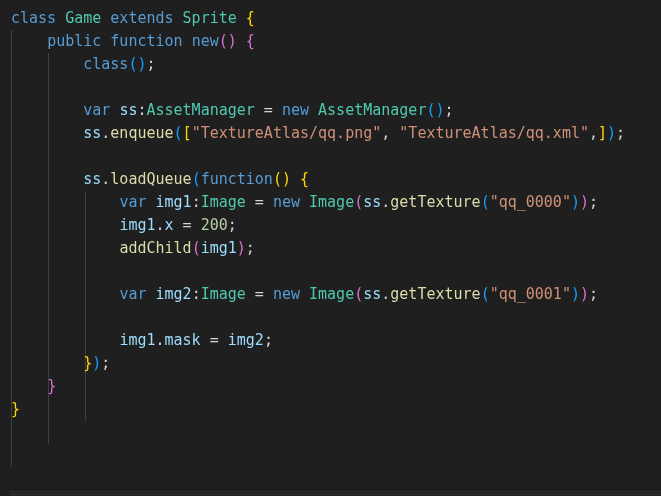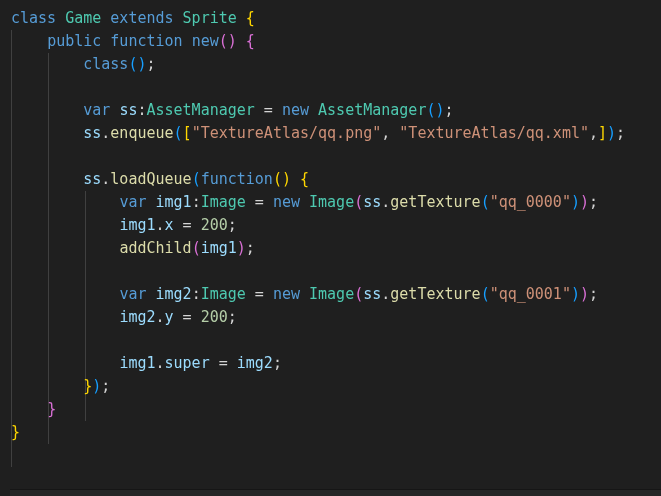--- a/index.html
+++ b/index.html
@@ -63,21 +63,20 @@
       <div class="line"></div>
       <div class="line"><span style="color: rgb(212, 212, 212);">        </span><span style="color: rgb(86, 156, 214);">var</span><span style="color: rgb(212, 212, 212);"> </span><span style="color: rgb(156, 220, 254);">ss</span><span style="color: rgb(212, 212, 212);">:</span><span style="color: rgb(78, 201, 176);">AssetManager</span><span style="color: rgb(212, 212, 212);"> = </span><span style="color: rgb(86, 156, 214);">new</span><span style="color: rgb(212, 212, 212);"> </span><span style="color: rgb(78, 201, 176);">AssetManager</span><span style="color: rgb(23, 159, 255);">()</span><span style="color: rgb(212, 212, 212);">;</span></div>
       <div class="line"><span style="color: rgb(212, 212, 212);">        </span><span style="color: rgb(156, 220, 254);">ss</span><span style="color: rgb(212, 212, 212);">.</span><span style="color: rgb(220, 220, 170);">enqueue</span><span style="color: rgb(23, 159, 255);">(</span><span style="color: rgb(255, 215, 0);">[</span><span style="color: rgb(206, 145, 120);">"TextureAtlas/qq.png"</span><span style="color: rgb(212, 212, 212);">, </span><span style="color: rgb(206, 145, 120);">"TextureAtlas/qq.xml"</span><span style="color: rgb(212, 212, 212);">,</span><span style="color: rgb(255, 215, 0);">]</span><span style="color: rgb(23, 159, 255);">)</span><span style="color: rgb(212, 212, 212);">;</span></div>
       <div class="line"></div>
       <div class="line"><span style="color: rgb(212, 212, 212);">        </span><span style="color: rgb(156, 220, 254);">ss</span><span style="color: rgb(212, 212, 212);">.</span><span style="color: rgb(220, 220, 170);">loadQueue</span><span style="color: rgb(23, 159, 255);">(</span><span style="color: rgb(86, 156, 214);">function</span><span style="color: rgb(255, 215, 0);">()</span><span style="color: rgb(212, 212, 212);"> </span><span style="color: rgb(255, 215, 0);">{</span></div>
       <div class="line"><span style="color: rgb(212, 212, 212);">            </span><span style="color: rgb(86, 156, 214);">var</span><span style="color: rgb(212, 212, 212);"> </span><span style="color: rgb(156, 220, 254);">img1</span><span style="color: rgb(212, 212, 212);">:</span><span style="color: rgb(78, 201, 176);">Image</span><span style="color: rgb(212, 212, 212);"> = </span><span style="color: rgb(86, 156, 214);">new</span><span style="color: rgb(212, 212, 212);"> </span><span style="color: rgb(78, 201, 176);">Image</span><span style="color: rgb(218, 112, 214);">(</span><span style="color: rgb(156, 220, 254);">ss</span><span style="color: rgb(212, 212, 212);">.</span><span style="color: rgb(220, 220, 170);">getTexture</span><span style="color: rgb(23, 159, 255);">(</span><span style="color: rgb(206, 145, 120);">"qq_0000"</span><span style="color: rgb(23, 159, 255);">)</span><span style="color: rgb(218, 112, 214);">)</span><span style="color: rgb(212, 212, 212);">;</span></div>
       <div class="line"><span style="color: rgb(212, 212, 212);">            </span><span style="color: rgb(156, 220, 254);">img1</span><span style="color: rgb(212, 212, 212);">.</span><span style="color: rgb(156, 220, 254);">x</span><span style="color: rgb(212, 212, 212);"> = </span><span style="color: rgb(181, 206, 168);">200</span><span style="color: rgb(212, 212, 212);">;</span></div>
       <div class="line"><span style="color: rgb(212, 212, 212);">            </span><span style="color: rgb(220, 220, 170);">addChild</span><span style="color: rgb(218, 112, 214);">(</span><span style="color: rgb(156, 220, 254);">img1</span><span style="color: rgb(218, 112, 214);">)</span><span style="color: rgb(212, 212, 212);">;</span></div>
       <div class="line"></div>
       <div class="line"><span style="color: rgb(212, 212, 212);">            </span><span style="color: rgb(86, 156, 214);">var</span><span style="color: rgb(212, 212, 212);"> </span><span style="color: rgb(156, 220, 254);">img2</span><span style="color: rgb(212, 212, 212);">:</span><span style="color: rgb(78, 201, 176);">Image</span><span style="color: rgb(212, 212, 212);"> = </span><span style="color: rgb(86, 156, 214);">new</span><span style="color: rgb(212, 212, 212);"> </span><span style="color: rgb(78, 201, 176);">Image</span><span style="color: rgb(218, 112, 214);">(</span><span style="color: rgb(156, 220, 254);">ss</span><span style="color: rgb(212, 212, 212);">.</span><span style="color: rgb(220, 220, 170);">getTexture</span><span style="color: rgb(23, 159, 255);">(</span><span style="color: rgb(206, 145, 120);">"qq_0001"</span><span style="color: rgb(23, 159, 255);">)</span><span style="color: rgb(218, 112, 214);">)</span><span style="color: rgb(212, 212, 212);">;</span></div>
-      <div class="line"><span style="color: rgb(212, 212, 212);">            </span><span style="color: rgb(156, 220, 254);">img2</span><span style="color: rgb(212, 212, 212);">.</span><span style="color: rgb(156, 220, 254);">y</span><span style="color: rgb(212, 212, 212);"> = </span><span style="color: rgb(181, 206, 168);">200</span><span style="color: rgb(212, 212, 212);">;</span></div>
       <div class="line"></div>
-      <div class="line"><span style="color: rgb(212, 212, 212);">            </span><span style="color: rgb(156, 220, 254);">img1</span><span style="color: rgb(212, 212, 212);">.</span><span style="color: rgb(156, 220, 254);">super</span><span style="color: rgb(212, 212, 212);"> = </span><span style="color: rgb(156, 220, 254);">img2</span><span style="color: rgb(212, 212, 212);">;</span></div>
+      <div class="line"><span style="color: rgb(212, 212, 212);">            </span><span style="color: rgb(156, 220, 254);">img1</span><span style="color: rgb(212, 212, 212);">.</span><span style="color: rgb(156, 220, 254);">mask</span><span style="color: rgb(212, 212, 212);"> = </span><span style="color: rgb(156, 220, 254);">img2</span><span style="color: rgb(212, 212, 212);">;</span></div>
       <div class="line"><span style="color: rgb(212, 212, 212);">        </span><span style="color: rgb(255, 215, 0);">}</span><span style="color: rgb(23, 159, 255);">)</span><span style="color: rgb(212, 212, 212);">;</span></div>
       <div class="line"><span style="color: rgb(212, 212, 212);">    </span><span style="color: rgb(218, 112, 214);">}</span></div>
       <div class="line"><span style="color: rgb(255, 215, 0);">}</span></div>
     </div>
   <div class="bottom-panel-edge"></div>
 </div>
 
 </body></html>

